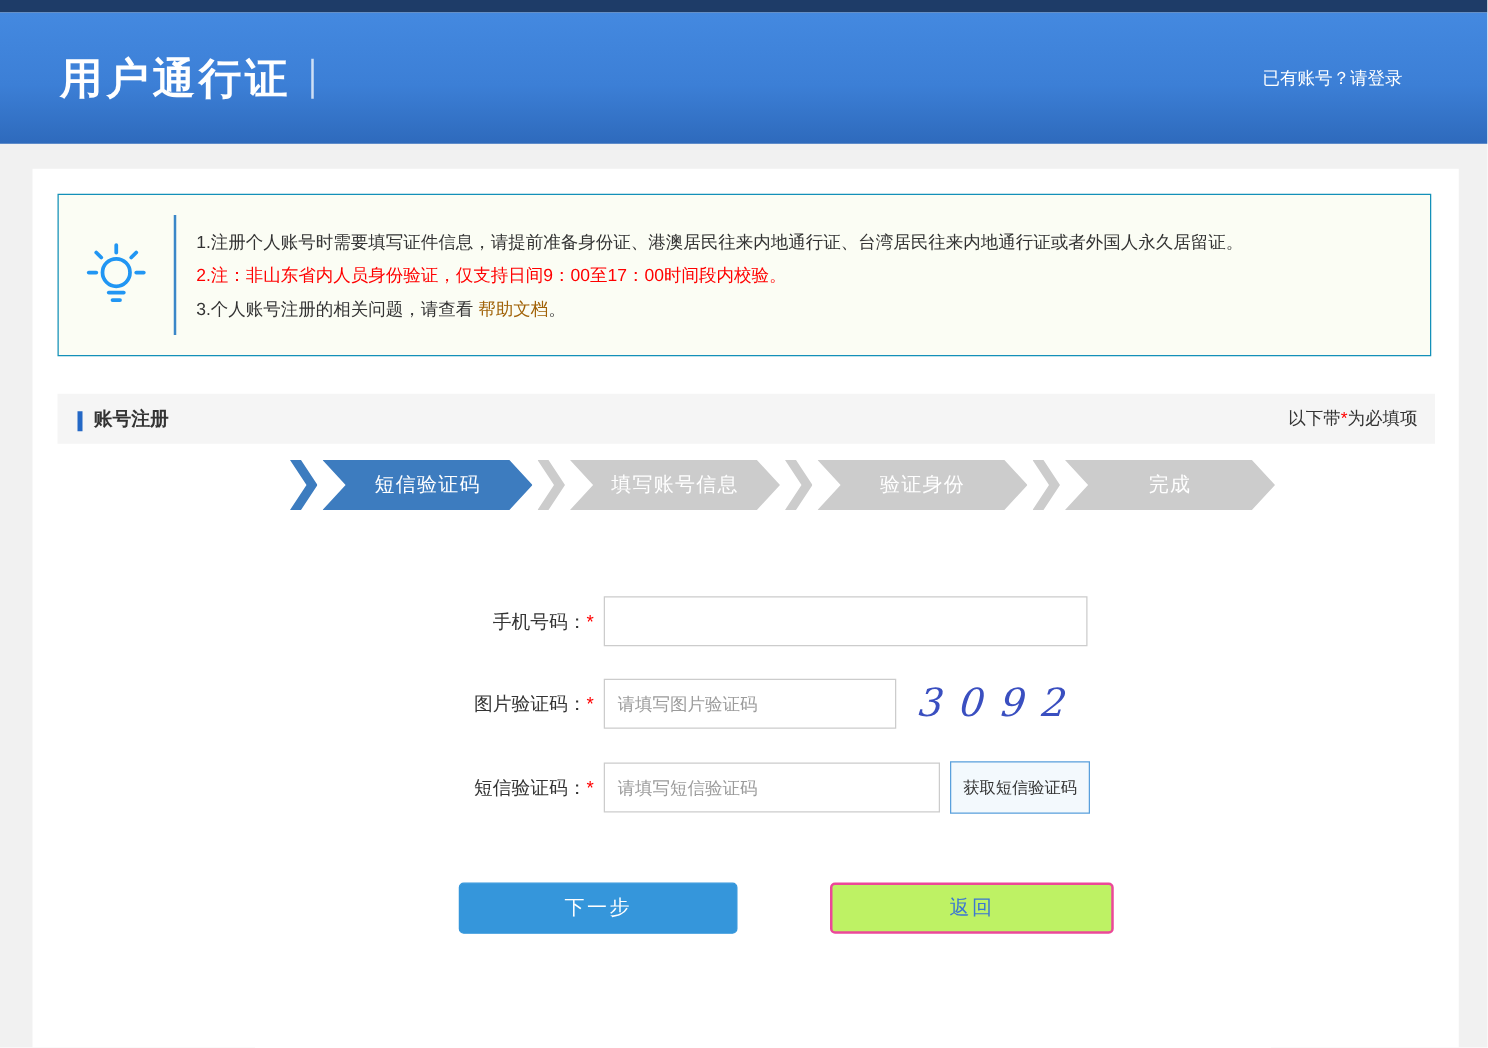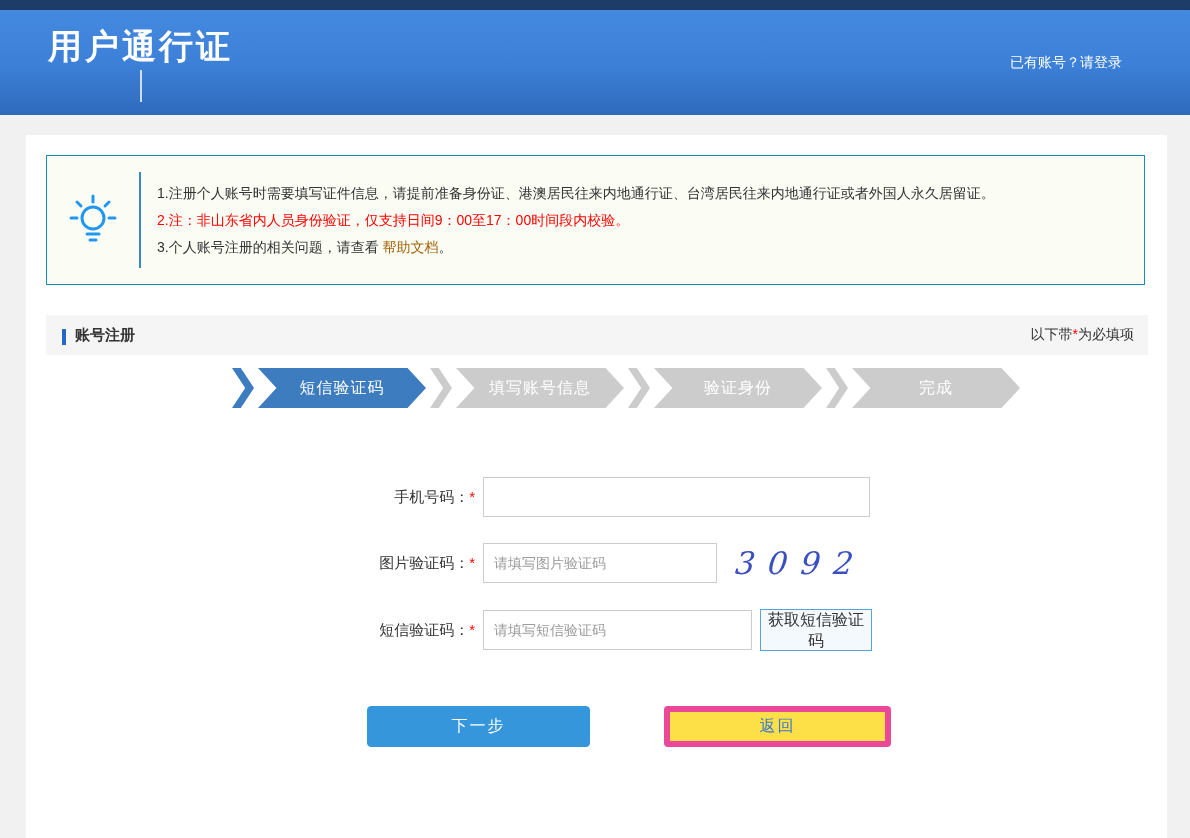--- a/index.html
+++ b/index.html
@@ -11,21 +11,21 @@
     position: relative;
   }
   
   .top-strip { height: 10px; background: #1e3c68; }
   .header {
     height: 105px;
     background: linear-gradient(180deg, #4489e0 0%, #3c7fd6 55%, #2e6abc 100%);
     display: flex; align-items: center; justify-content: space-between;
     padding: 0 68px 0 48px;
   }
-  .brand-wrap { display: flex; align-items: center; color: #fff; flex-direction: column; }
+  .brand-wrap { display: flex; align-items: center; color: #fff; }
   .brand-title { font-size: 34px; font-weight: bold; letter-spacing: 3px; }
   .brand-divider { width: 2px; height: 32px; background: rgba(255,255,255,.75); margin: 0 16px; }
   .brand-sub { font-size: 23px; font-weight: bold; letter-spacing: 1px; }
   .login-link { color: #fff; font-size: 14px; cursor: pointer; text-decoration: none; }
   
   .card {
     position: absolute; left: 26px; top: 135px;
     width: 1141px; height: 703px;
     background: #fff; padding: 20px 20px 0 20px;
   }
@@ -87,32 +87,32 @@
     margin-left: 18px; width: 132px; height: 40px;
     display: flex; align-items: center; justify-content: center;
     color: #3a4fc0; font-size: 31px; font-style: italic;
     font-family: "DejaVu Serif", serif;
     letter-spacing: 13px; transform: skewX(-6deg);
     cursor: pointer; user-select: none;
   }
   .sms-btn {
     margin-left: 8px; width: 112px; height: 42px;
     background: #f3f9fd; border: 1px solid #5aa0dc; color: #333;
-    font-size: 16px; cursor: pointer;
+    font-size: 13px; cursor: pointer;
     font-family: "Liberation Sans", "DejaVu Sans", sans-serif;
   }
   
   .btn-row { display: flex; margin: 55px 0 0 321px; gap: 74px; }
   .btn {
     width: 223px; height: 41px; border-radius: 4px; font-size: 16px;
     cursor: pointer; letter-spacing: 2px;
     font-family: "Liberation Sans", "DejaVu Sans", sans-serif;
   }
   .btn-next { background: #3596db; border: 1px solid #3596db; color: #fff; }
-  .btn-back { width: 227px; background: #fde047; border: 6px solid #ec4899; color: #3c77d2; }
+  .btn-back { width: 227px; background: #bef264; border: 2px solid #ec4899; color: #3c77d2; }
 </style>
 </head>
 <body>
 
 <div class="top-strip"></div>
 
 <div class="header">
   <div class="brand-wrap">
     <span class="brand-title">用户通行证</span>
     <span class="brand-divider"></span>

